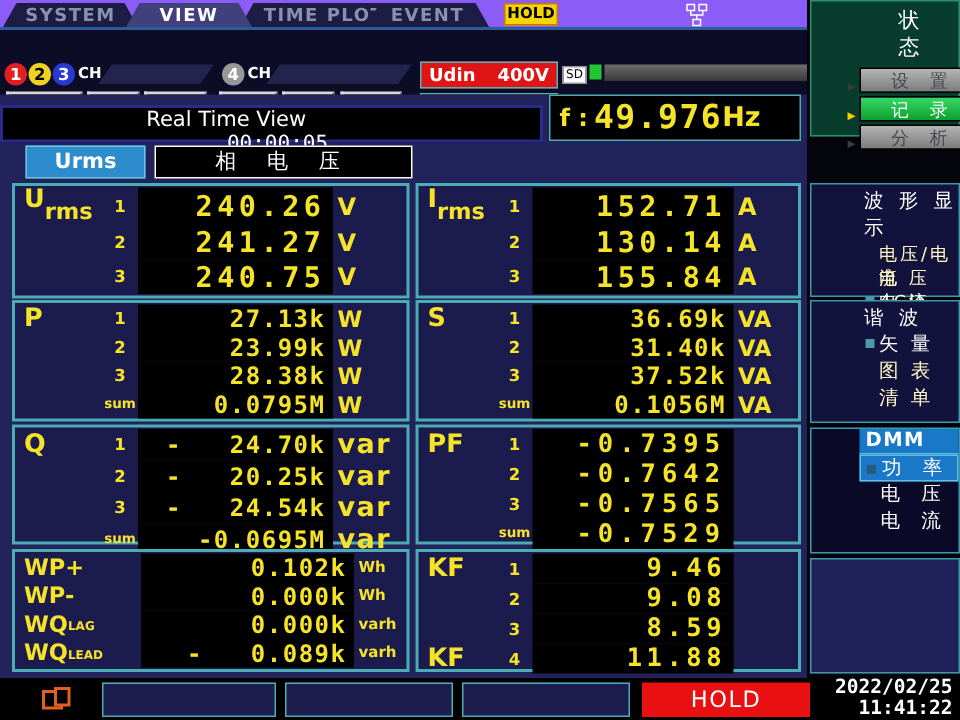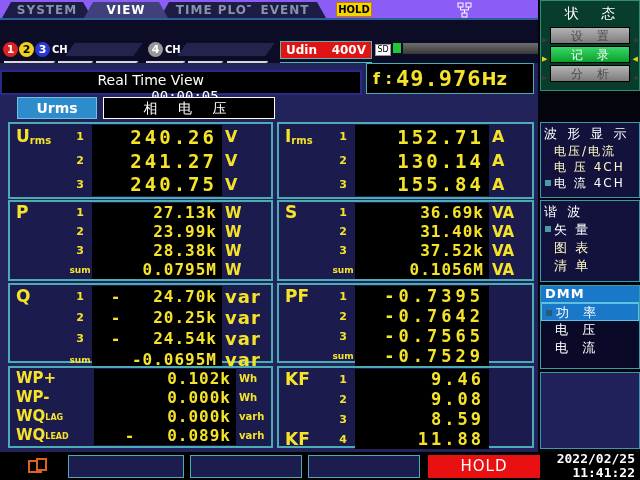--- a/index.html
+++ b/index.html
@@ -58,21 +58,21 @@
   .urms-tab { position:absolute; left:17px; top:97px; width:80px; height:22px; background:#2d8ccc; border:1px solid #70c0e0;
               color:#fff; font-size:14px; font-weight:bold; text-align:center; line-height:20px; }
   .vheader { position:absolute; left:103px; top:97px; width:172px; height:22px; background:#000; border:1px solid #fff;
              color:#fff; font-size:14px; text-align:center; line-height:20px; letter-spacing:8px; }
 
   
   .panel { position:absolute; background:#1b1b4e; border:2px solid #4cacb4; display:flex; flex-direction:column; padding:1px 2px; }
   .prow { flex:1; display:flex; align-items:center; }
   .plabel { color:#f5e32a; font-weight:bold; display:flex; align-items:flex-start; }
   .plabel .big { font-size:17px; line-height:17px; }
-  .plabel .sub { font-size:10px; padding-top:7px; }
+  .plabel .sub { font-size:15px; padding-top:7px; }
   .chn { color:#f5e32a; font-size:11px; font-weight:bold; text-align:center; width:24px; }
   .chn.sum { font-size:9px; }
   .val { background:#000; color:#f5e32a; font-family:"DejaVu Sans Mono",monospace; font-weight:bold;
          text-align:right; white-space:pre; padding:0 5px; height:100%; display:flex; align-items:center; justify-content:flex-end; }
   .unit { color:#f5e32a; font-weight:bold; padding-left:3px; }
   .lcol .plabel { width:56px; padding-left:4px; }
   .lcol .val { width:130px; }
   .rcol .plabel { width:50px; padding-left:4px; }
   .rcol .val { width:134px; }
   .p-urms .val,.p-irms .val { font-size:19px; letter-spacing:3px; }
@@ -83,21 +83,21 @@
   .p-pf .val { font-size:17px; letter-spacing:4px; }
   .p-wp .plabel { width:82px; }
   .p-wp .plabel .big { font-size:15px; }
   .p-wp .plabel .sub { font-size:8px; padding-top:5px; }
   .p-wp .val { width:142px; font-size:16px; letter-spacing:1px; }
   .p-wp .unit { font-size:10px; }
   .p-kf .val { font-size:17px; letter-spacing:3px; }
 
   
   .sidebar { position:absolute; left:538px; top:0; width:102px; height:452px; background:#04040c; }
-  .spanel { position:absolute; left:2px; width:100px; border:1px solid #3a9aaa; }
+  .spanel { position:absolute; left:2px; width:100px; border:1px solid #3a9aaa;padding-left:32px; }
   .statuspanel { top:0; height:91px; background:#083c2c; border-color:#2a9070; }
   .sp-title { color:#fff; font-size:14px; text-align:center; letter-spacing:9px; padding:4px 0 2px 9px; }
   .skey { position:relative; width:80px; height:17px; margin:2px auto; text-align:center; font-size:12px; line-height:16px;
           letter-spacing:5px; text-indent:5px; border:1px solid #000; }
   .skey.disabled { background:linear-gradient(#b4b4b4,#7c7c7c); color:#4a4a52; }
   .skey.active { background:linear-gradient(#38d868,#0ca02c); color:#fff; }
   .skey .arrow { position:absolute; top:4px; font-size:7px; letter-spacing:0; text-indent:0; }
   .skey .arrow.l { left:-9px; } .skey .arrow.r { right:-9px; }
   .skey.disabled .arrow { color:#3a3a3a; } .skey.active .arrow { color:#f0d000; }
   .navpanel { background:#12123c; color:#fff; }

